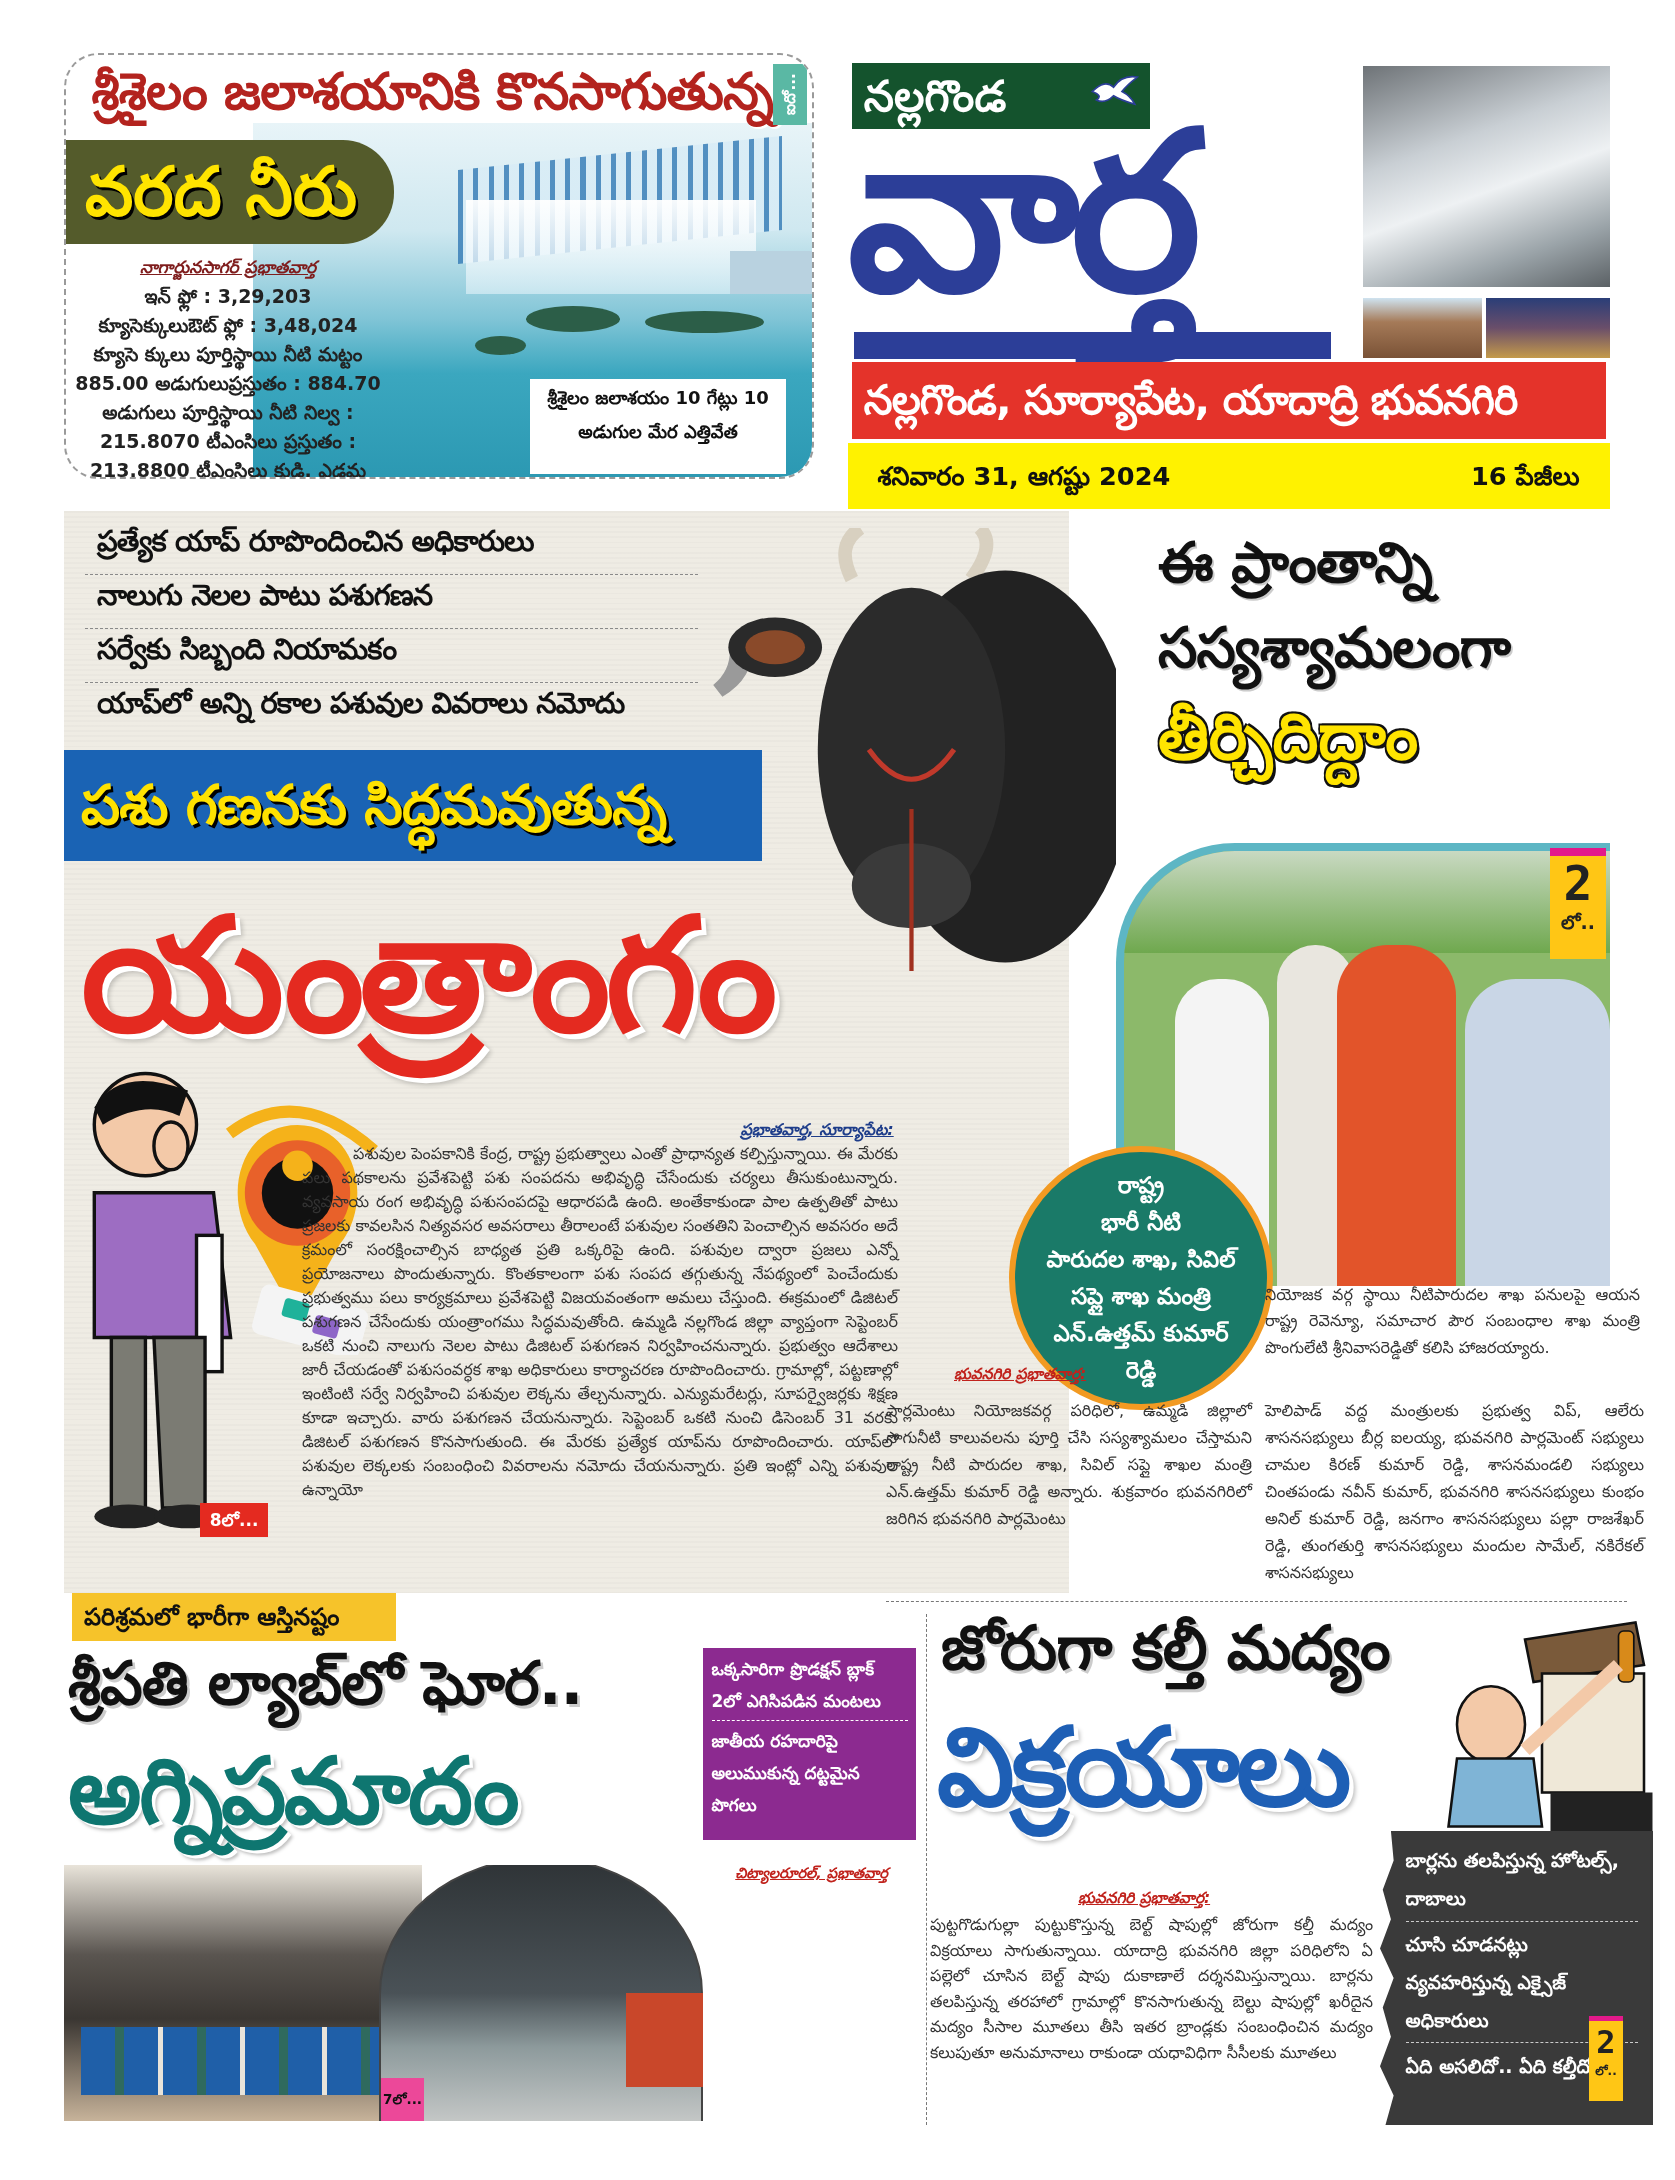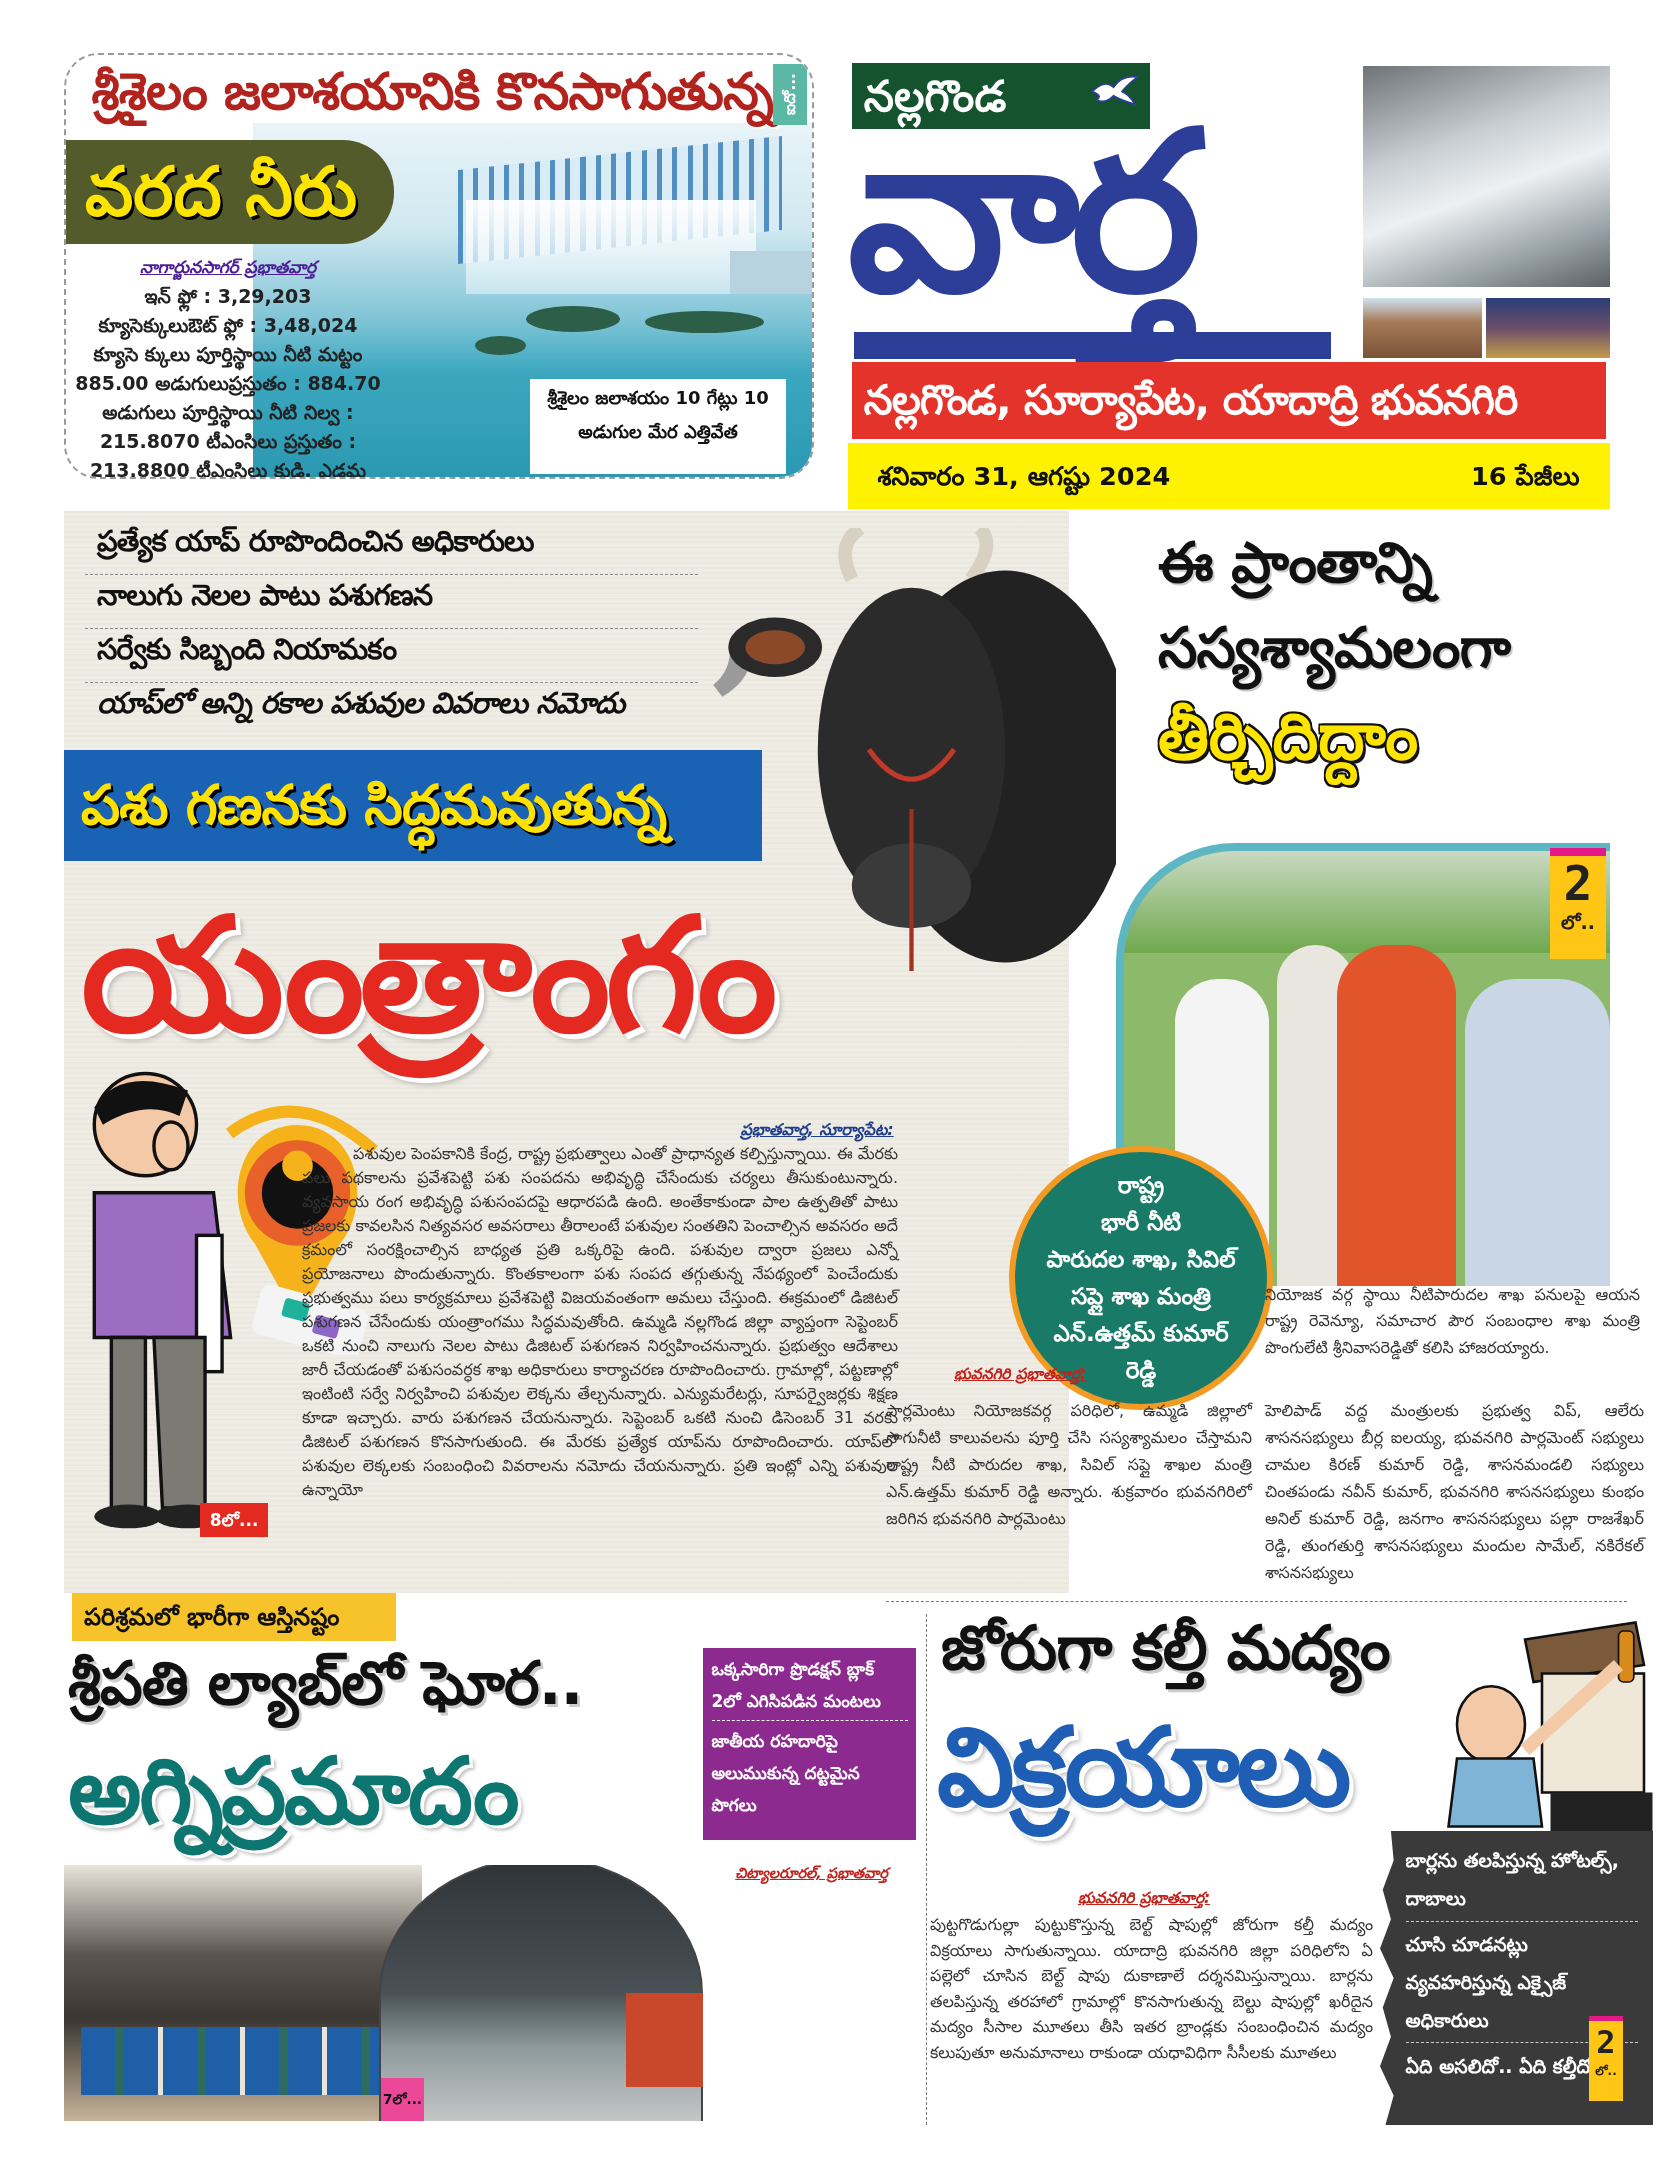--- a/index.html
+++ b/index.html
@@ -12,39 +12,39 @@
       background: linear-gradient(180deg, #e8f4f8 0%, #cfe8f0 30%, #7fc4d6 55%, #3ba7bf 70%, #2b98b2 100%); }
   #teaser .dam { position: absolute; left: 392px; top: 98px; width: 324px; height: 94px;
       background: repeating-linear-gradient(90deg, #3a7fb8 0 5.1px, #d8ecf6 5.1px 15.3px); transform: skewY(-6deg); opacity: .85; }
   #teaser .spill { position: absolute; left: 400px; top: 145px; width: 290px; height: 94px; background: linear-gradient(180deg, rgba(255,255,255,.95), rgba(230,244,250,.6)); }
   #teaser .powerhouse { position: absolute; left: 664px; top: 196px; width: 85px; height: 43px; background: #b9d2e0; }
   #teaser .island { position: absolute; border-radius: 50%; background: #2c5e48; }
   #teaser .headline { position: absolute; left: 25.6px; top: 6.8px; font-size: 51px; font-weight: bold; color: #b3231e; letter-spacing: -0.9px; text-shadow: 1.7px 1.7px 0 #fff; white-space: nowrap; }
   #teaser .tag-vert { position: absolute; right: 5.1px; top: 8.5px; width: 34px; height: 61px; background: #5ab8a4; color: #fff; font-size: 15.3px; font-weight: bold; writing-mode: vertical-rl; transform: rotate(180deg); text-align: center; line-height: 34px; }
   #teaser .varada { position: absolute; left: 0; top: 85px; width: 328px; height: 104px; background: #545b2b; border-radius: 0 51px 51px 0; color: #ffe400; font-size: 68px; font-weight: bold; padding-left: 19px; line-height: 104px; text-shadow: 2.6px 2.6px 0 #000; }
   #teaser .stats { position: absolute; left: 0; top: 198px; width: 324px; text-align: center; font-size: 19px; line-height: 29px; font-weight: bold; color: #222; }
-  #teaser .stats .byline { color: #4c1d95; font-style: italic; font-size: 17px; text-decoration: underline; }
+  #teaser .stats .byline { color: #7f1d1d; font-style: italic; font-size: 17px; text-decoration: underline; }
   #teaser .gate-box { position: absolute; left: 464px; top: 324px; width: 256px; height: 95px; background: #fff; font-size: 18px; font-weight: bold; text-align: center; padding-top: 2px; line-height: 34px; }
 
   
   #masthead { left: 839px; top: 51px; width: 775px; height: 426px; }
   #masthead .brand-red { position: absolute; left: 12.8px; top: 12px; width: 298px; height: 66px; background: #14532d; color: #fff; font-size: 43px; font-weight: bold; padding-left: 12px; line-height: 66px; }
   #masthead .dove { position: absolute; left: 249px; top: 19px; width: 51px; height: 43px; }
   #masthead .logo { position: absolute; left: 8.5px; top: 60px; font-size: 221px; line-height: 204px; font-weight: bold; color: #2c3e98; letter-spacing: -8.5px; }
   #masthead .logo-underline { position: absolute; left: 15.3px; top: 281px; width: 477px; height: 27px; background: #2c3e98; }
   #masthead .photo { position: absolute; overflow: hidden; }
   #masthead .regions { position: absolute; left: 12.8px; top: 311px; width: 754px; height: 77px; background: #e4332a; color: #fff; font-size: 41px; font-weight: bold; line-height: 77px; padding-left: 12px; white-space: nowrap; letter-spacing: -0.9px; }
   #masthead .dateline { position: absolute; left: 8.5px; top: 392px; width: 762px; height: 66px; background: #fff200; font-size: 25.6px; font-weight: bold; line-height: 66px; padding: 0 30px; display: flex; justify-content: space-between; }
 
   
   #census-bg { left: 64px; top: 511px; width: 1005px; height: 1082px; background: #efece4;
       background-image: repeating-linear-gradient(180deg, rgba(0,0,0,.02) 0 1.7px, transparent 1.7px 5.1px); }
   #bullets { left: 85px; top: 521px; width: 613px; }
   #bullets .item { font-size: 29px; font-weight: bold; color: #111; padding: 3.4px 0 8.5px 12px; border-bottom: 1.7px dashed #8a8a8a; letter-spacing: -0.9px; white-space: nowrap; }
-  #bullets .item:last-child { border-bottom: none; font-style: italic; }
+  #bullets .item:last-child { border-bottom: none; }
   .quote-mark { left: 711px; top: 558px; font-size: 170px; font-weight: bold; color: #9a9a9a; line-height: 102px; font-family: "DejaVu Serif", serif; }
   #bull { left: 724px; top: 528px; width: 392px; height: 477px; }
   #blue-banner { left: 64px; top: 750px; width: 698px; height: 111px; background: #1a63b4; color: #ffe200; font-size: 55px; font-weight: bold; line-height: 111px; padding-left: 17px; text-shadow: 2.6px 2.6px 0 #000; white-space: nowrap; letter-spacing: -0.9px; }
   #big-red { left: 81px; top: 886px; font-size: 158px; font-weight: bold; color: #e42a20; line-height: 179px; letter-spacing: -5.1px; text-shadow: 5.1px 5.1px 0 #fff, 6.8px 6.8px 5.1px rgba(0,0,0,.2); white-space: nowrap; }
   #cartoon-man { left: 60px; top: 1065px; width: 256px; height: 477px; }
   #pin { left: 204px; top: 1099px; width: 187px; height: 256px; }
   #more-8 { left: 200px; top: 1503px; width: 68px; height: 34px; background: #e42a20; color: #fff; font-weight: bold; font-size: 17px; text-align: center; line-height: 34px; }
   #census-body { left: 302px; top: 1118px; width: 596px; font-size: 16px; line-height: 24px; color: #333; text-align: justify; }
   #census-body .byline { display: block; text-align: right; color: #1e3d8a; font-weight: bold; font-style: italic; text-decoration: underline; padding-right: 4.3px; }
   #census-body p { text-indent: 51px; }

